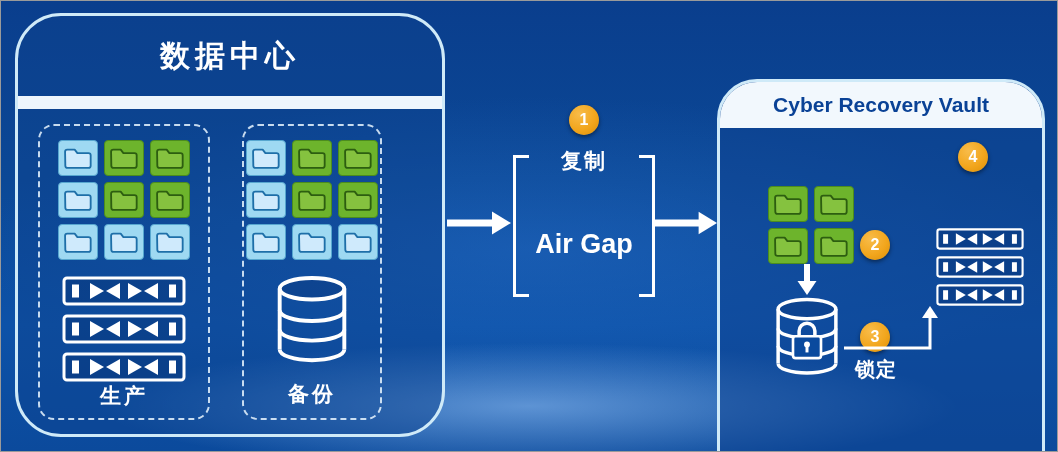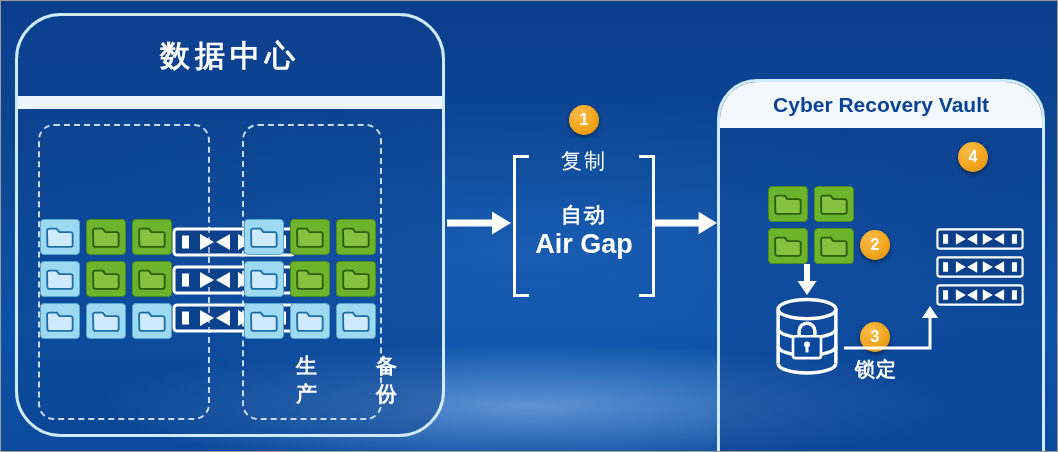--- a/index.html
+++ b/index.html
@@ -12,21 +12,21 @@
       radial-gradient(ellipse 58% 20% at 50% 90%, rgba(160,205,255,.55), rgba(160,205,255,0) 70%),
       radial-gradient(ellipse 70% 45% at 50% 55%, rgba(40,110,200,.45), rgba(40,110,200,0) 75%),
       linear-gradient(180deg,#0a3e8d 0%,#0b4896 40%,#0d52a8 72%,#0b4a9c 100%);
   }
   .panel{position:absolute;border:3px solid var(--panel-border);overflow:hidden}
   
   .datacenter{left:14px;top:12px;width:430px;height:424px;border-radius:46px;background:rgba(13,66,143,.45)}
   .dc-header{height:80px;display:flex;align-items:center;justify-content:center}
   .dc-title{font-size:30px;font-weight:bold;letter-spacing:5px}
   .dc-band{position:absolute;left:0;right:0;top:80px;height:13px;background:#eef6fd}
-  .group{position:absolute;border:2px dashed rgba(233,246,255,.85);border-radius:16px;display:flex;flex-direction:row;align-items:center}
+  .group{position:absolute;border:2px dashed rgba(233,246,255,.85);border-radius:16px;display:flex;flex-direction:column;align-items:center}
   .production{left:20px;top:108px;width:172px;height:296px}
   .backup{left:224px;top:108px;width:140px;height:296px}
   .folder-grid{display:grid;gap:6px}
   .cols3{grid-template-columns:repeat(3,40px);margin-top:14px}
   .folder-tile{width:40px;height:36px;border-radius:4px;display:flex;align-items:center;justify-content:center;padding:3px}
   .folder-tile.blue{background:var(--folder-blue-bg);border:1px solid var(--folder-blue-border)}
   .folder-tile.green{background:var(--folder-green-bg);border:1px solid var(--folder-green-border)}
   .folder-tile svg{width:100%;height:100%}
   .storage-stack{display:flex;flex-direction:column;gap:8px;margin-top:16px}
   .storage-bar{width:124px;height:30px}
@@ -38,21 +38,21 @@
   .arrow-h{position:absolute}
   .arrow-h svg,.arrow-down svg,.connector svg{width:100%;height:100%;display:block}
   .arrow1{left:446px;top:206px;width:64px;height:32px}
   .arrow2{left:654px;top:206px;width:62px;height:32px}
   .airgap{position:absolute;left:512px;top:104px;width:142px;height:200px}
   .badge{position:absolute;width:30px;height:30px;border-radius:50%;
     background:radial-gradient(circle at 35% 30%, #f8bc4a, var(--badge-orange) 55%, #dd8f07);
     box-shadow:0 2px 4px rgba(0,0,0,.45);
     display:flex;align-items:center;justify-content:center;font-weight:bold;font-size:16px;color:#fff}
   .airgap .badge{left:56px;top:0}
-  .ag-label{position:absolute;left:0;width:100%;top:42px;text-align:center;font-size:21px;font-weight:normal;letter-spacing:2px}
+  .ag-label{position:absolute;left:0;width:100%;top:42px;text-align:center;font-size:21px;font-weight:bold;letter-spacing:2px}
   .bracket{position:absolute;top:50px;width:16px;height:142px}
   .bracket.left{left:0;border-left:3px solid #fff;border-top:3px solid #fff;border-bottom:3px solid #fff}
   .bracket.right{right:0;border-right:3px solid #fff;border-top:3px solid #fff;border-bottom:3px solid #fff}
   .ag-line1{position:absolute;left:0;width:100%;top:96px;text-align:center;font-size:21px;font-weight:bold;letter-spacing:2px}
   .ag-line2{position:absolute;left:0;width:100%;top:124px;text-align:center;font-size:27px;font-weight:bold}
   
   .vault{left:716px;top:78px;width:328px;height:424px;border-radius:40px;background:rgba(13,66,143,.5)}
   .vault-header{height:46px;background:#f2f8fd;display:flex;align-items:center;justify-content:center}
   .vault-header h2{font-size:21px;font-weight:bold;color:var(--vault-title)}
   .vault-folders{position:absolute;left:48px;top:104px;grid-template-columns:repeat(2,40px)}
@@ -234,21 +234,20 @@
         <line x1="0" y1="16" x2="47" y2="16" stroke="#fff" stroke-width="7"></line>
         <polygon points="45,4.5 64,16 45,27.5" fill="#fff"></polygon>
       </svg>
   </div>
 
   <div class="airgap">
     <div class="badge">1</div>
     <div class="ag-label">复制</div>
     <div class="bracket left"></div>
     <div class="bracket right"></div>
-    <div class="ag-line1">自动</div>
     <div class="ag-line2">Air Gap</div>
   </div>
 
   <div class="arrow-h arrow2">
     <svg viewBox="0 0 64 32">
         <line x1="0" y1="16" x2="47" y2="16" stroke="#fff" stroke-width="7"></line>
         <polygon points="45,4.5 64,16 45,27.5" fill="#fff"></polygon>
       </svg>
   </div>
 

